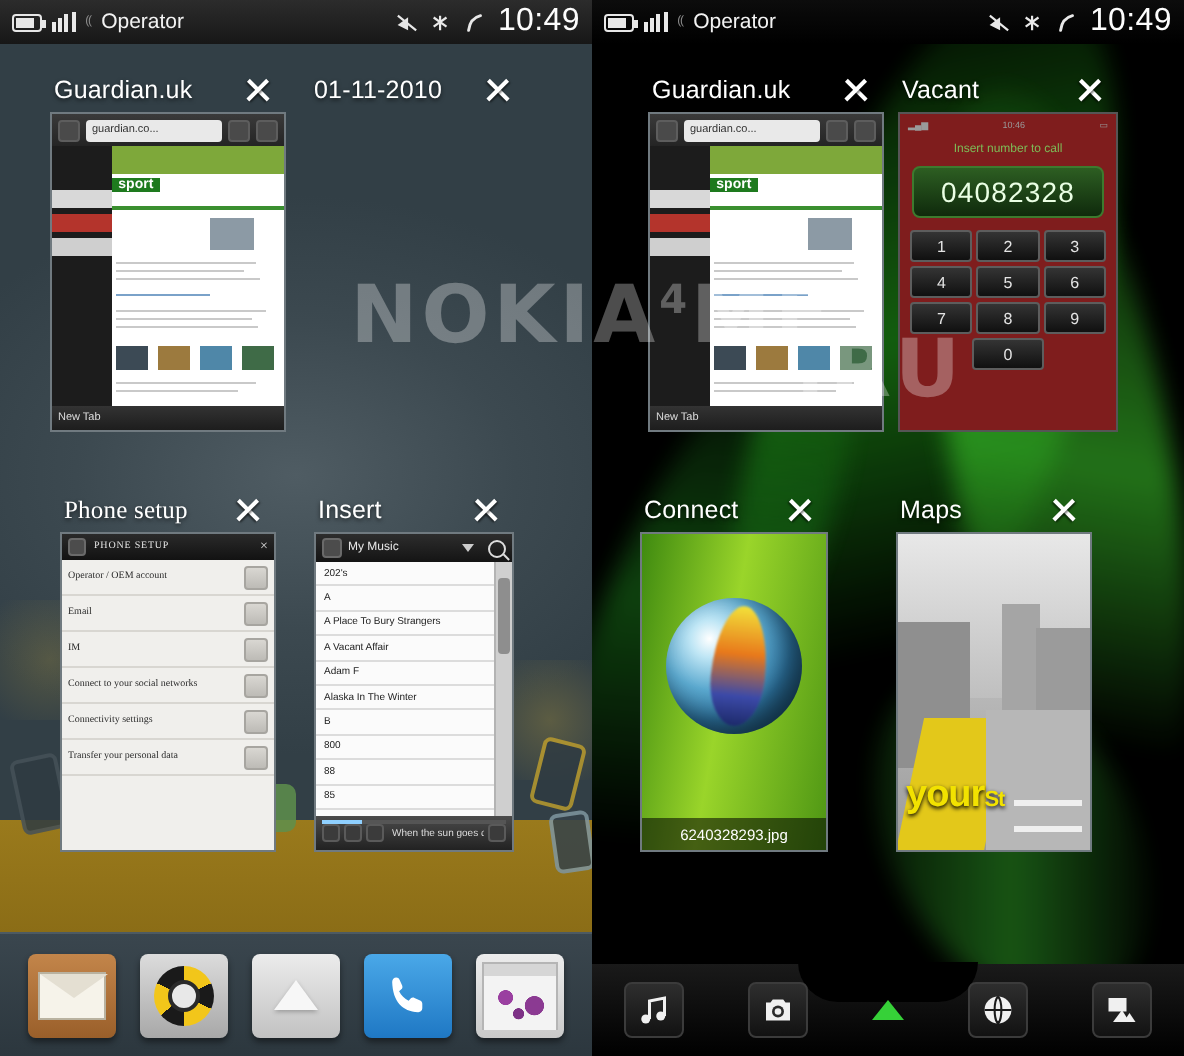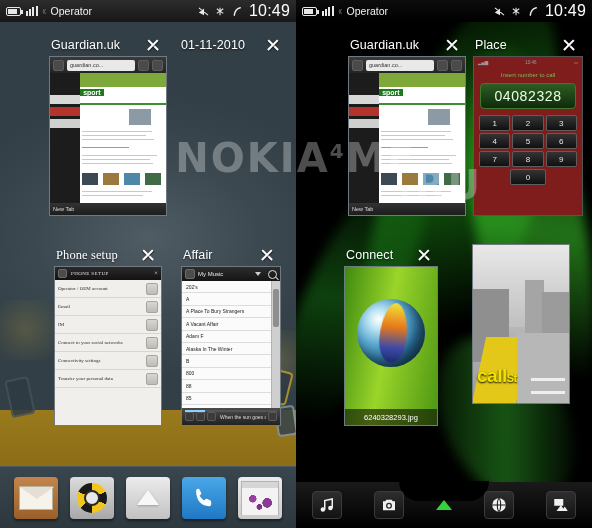--- a/index.html
+++ b/index.html
@@ -68,21 +68,21 @@
     transform:rotate(-10deg); }
   .leaf.l3 { width:90px;height:300px;left:10px;top:150px;
     background:linear-gradient(160deg, rgba(10,120,10,0) 0%, rgba(40,180,40,.4) 50%, rgba(0,30,0,0) 90%);
     transform:rotate(25deg); }
   .leaf.l4 { width:120px;height:180px;left:150px;top:330px;
     background:linear-gradient(120deg, rgba(10,120,10,0) 0%, rgba(60,210,50,.45) 50%, rgba(0,30,0,0) 90%);
     transform:rotate(-30deg); }
 
   
   .cards { position:absolute; inset:22px 0 62px 0; }
-  .card { position:absolute;margin-left:24px; }
+  .card { position:absolute; }
   .card-head { display:flex; align-items:center; height:22px; padding-left:2px; }
   .card-title { font-size:12.5px; color:#fff; font-weight:400; letter-spacing:.1px;
     text-shadow:0 1px 2px rgba(0,0,0,.6); white-space:nowrap; }
   .card-close { margin-left:auto; margin-right:6px; width:16px; height:16px; position:relative; cursor:pointer; }
   .card-close:before,.card-close:after{
     content:""; position:absolute; left:1px; top:7px; width:14px; height:2.4px; background:#fff;
     box-shadow:0 1px 1px rgba(0,0,0,.5);
   }
   .card-close:before{transform:rotate(45deg);} .card-close:after{transform:rotate(-45deg);}
   .card-body { width:100%; border:1px solid #707a80; overflow:hidden; position:relative; background:#1a1a1a; }
@@ -358,21 +358,21 @@
             <div class="st-row">
                 <span>Transfer your personal data</span>
                 <i></i>
               </div>
           </div>
         </div>
       </div>
 
       <div class="card" style="left:157px; top:222px; width:100px;">
         <div class="card-head">
-          <span class="card-title">Affair</span>
+          <span class="card-title">Insert</span>
           <span class="card-close"></span>
         </div>
         <div class="card-body" style="height:160px;background:#fbfbfb;">
           <div class="mu-head">
             <span class="mu-ico"></span>
             <span class="mu-t">My Music</span>
             <span class="mu-caret"></span>
             <span class="mu-search"></span>
           </div>
           <div class="mu-list">
@@ -530,21 +530,21 @@
             <div class="br-txt" style="left:28%;top:122px;width:52%;"></div>
           </div>
           <div class="br-bottom">
             <span class="br-newtab">New Tab</span>
           </div>
         </div>
       </div>
 
       <div class="card" style="left:153px; top:12px; width:110px;">
         <div class="card-head">
-          <span class="card-title">Place</span>
+          <span class="card-title">Vacant</span>
           <span class="card-close"></span>
         </div>
         <div class="card-body" style="height:160px;border-color:#555;">
           <div class="dl-body">
             <div class="dl-sb">
               <span>▂▄▆</span>
               <span>10:46</span>
               <span>▭</span>
             </div>
             <div class="dl-hint">Insert number to call</div>
@@ -579,32 +579,36 @@
                 <span class="g-swirl"></span>
               </div>
             <div class="g-cap">
               <span>6240328293.jpg</span>
             </div>
           </div>
         </div>
       </div>
 
       <div class="card" style="left:152px; top:222px; width:98px;">
+        <div class="card-head">
+          <span class="card-title">Maps</span>
+          <span class="card-close"></span>
+        </div>
         <div class="card-body" style="height:160px;">
           <div class="photo-ph">
             <div style="position:absolute;left:0;top:0;right:0;height:52%;background:linear-gradient(#e8e8e8,#bfbfbf);"></div>
             <div style="position:absolute;left:0;top:28%;width:38%;height:46%;background:#8f8f8f;"></div>
             <div style="position:absolute;left:54%;top:22%;width:20%;height:36%;background:#a5a5a5;"></div>
             <div style="position:absolute;left:72%;top:30%;width:28%;height:50%;background:#9b9b9b;"></div>
             <div style="position:absolute;left:6%;bottom:0;width:46%;height:42%;background:#e3c81a;transform:skewX(-12deg);"></div>
             <div style="position:absolute;left:46%;bottom:0;width:54%;height:44%;background:#b7b7b7;"></div>
             <div style="position:absolute;left:60%;bottom:6%;width:36%;height:3px;background:#efefef;"></div>
             <div style="position:absolute;left:60%;bottom:14%;width:36%;height:3px;background:#efefef;"></div>
           </div>
-          <span class="photo-label"><span>call</span><small>St</small></span>
+          <span class="photo-label"><span>your</span><small>St</small></span>
         </div>
       </div>
     </div>
 
     <div class="dock-right">
       <div class="ricon">
         <svg viewBox="0 0 24 24">
             <path d="M9 18V6l10-2v12" fill="none" stroke="#f0f0f0" stroke-width="2"></path>
             <circle cx="6.5" cy="18" r="3"></circle>
             <circle cx="16.5" cy="16" r="3"></circle>

